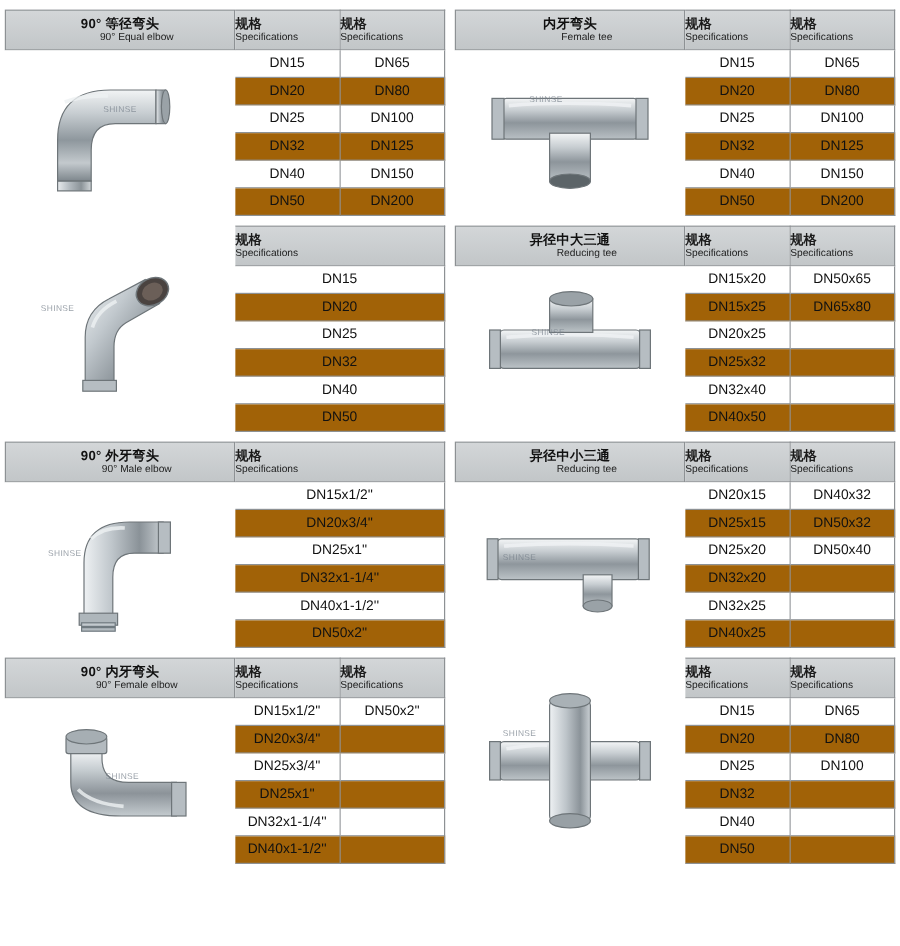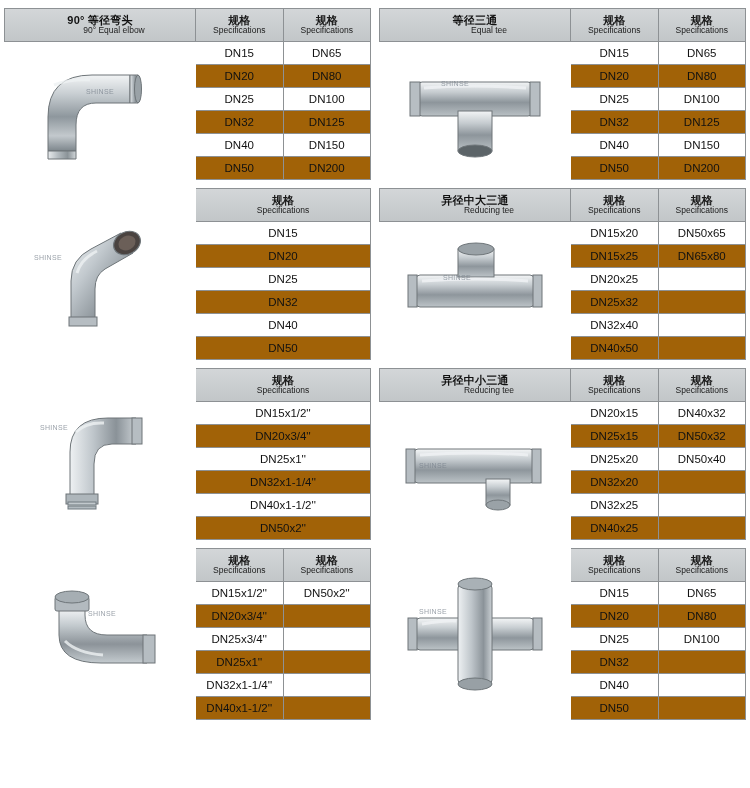--- a/index.html
+++ b/index.html
@@ -83,21 +83,20 @@
   }
   .spechead {
     background: #c9ccce;
     background: linear-gradient(180deg,#d3d6d8 0%, #c2c6c8 100%);
     border: 1px solid #8d9194;
     border-left: none;
     height: 34px;
     box-sizing: border-box;
     display: flex;
     flex-direction: column;
-    align-items: center;
     justify-content: center;
     line-height: 1.15;
   }
   .speccol:first-child .spechead { border-left: none; }
   .s-cn { font-size: 11px; font-weight: bold; }
   .s-en { font-size: 8.5px; }
   .specrow {
     height: 23px;
     box-sizing: border-box;
     border-bottom: 1px solid #8d9194;
@@ -187,22 +186,22 @@
             <div class="specrow alt">DN200</div>
           </div>
         </div>
       </div>
     </div>
 
     <div class="cell">
       <div class="prod">
         <div class="imgcol">
           <div class="titlebox">
-            <div class="t-cn">等径三通</div>
-            <div class="t-en">Equal tee</div>
+            <div class="t-cn">内牙弯头</div>
+            <div class="t-en">Female tee</div>
           </div>
           <div class="imgbox">
             <svg class="pipe-svg" width="150" height="110" viewBox="0 0 150 110">
               <defs>
                 <linearGradient id="g2" x1="0" y1="0" x2="0" y2="1">
                   <stop offset="0%" stop-color="#f3f5f6"></stop>
                   <stop offset="30%" stop-color="#c6ccd0"></stop>
                   <stop offset="60%" stop-color="#8d959b"></stop>
                   <stop offset="100%" stop-color="#b9c0c4"></stop>
                 </linearGradient>
@@ -337,20 +336,24 @@
             <div class="specrow"></div>
             <div class="specrow alt"></div>
           </div>
         </div>
       </div>
     </div>
 
     <div class="cell">
       <div class="prod">
         <div class="imgcol">
+          <div class="titlebox">
+            <div class="t-cn">90°  外牙弯头</div>
+            <div class="t-en">90°  Male elbow</div>
+          </div>
           <div class="imgbox">
             <svg class="pipe-svg" width="140" height="120" viewBox="0 0 140 120">
               <defs>
                 <linearGradient id="g5" x1="0" y1="0" x2="1" y2="0">
                   <stop offset="0%" stop-color="#eef1f3"></stop>
                   <stop offset="35%" stop-color="#bfc6cb"></stop>
                   <stop offset="70%" stop-color="#8a9298"></stop>
                   <stop offset="100%" stop-color="#c8ced2"></stop>
                 </linearGradient>
               </defs>
@@ -435,20 +438,24 @@
             <div class="specrow empty"></div>
             <div class="specrow alt empty"></div>
           </div>
         </div>
       </div>
     </div>
 
     <div class="cell">
       <div class="prod">
         <div class="imgcol">
+          <div class="titlebox">
+            <div class="t-cn">90°  内牙弯头</div>
+            <div class="t-en">90°  Female elbow</div>
+          </div>
           <div class="imgbox">
             <svg class="pipe-svg" width="150" height="110" viewBox="0 0 150 110">
               <defs>
                 <linearGradient id="g7" x1="0" y1="0" x2="0" y2="1">
                   <stop offset="0%" stop-color="#f1f3f5"></stop>
                   <stop offset="30%" stop-color="#c4cbcf"></stop>
                   <stop offset="65%" stop-color="#8c9399"></stop>
                   <stop offset="100%" stop-color="#c4cbcf"></stop>
                 </linearGradient>
               </defs>

